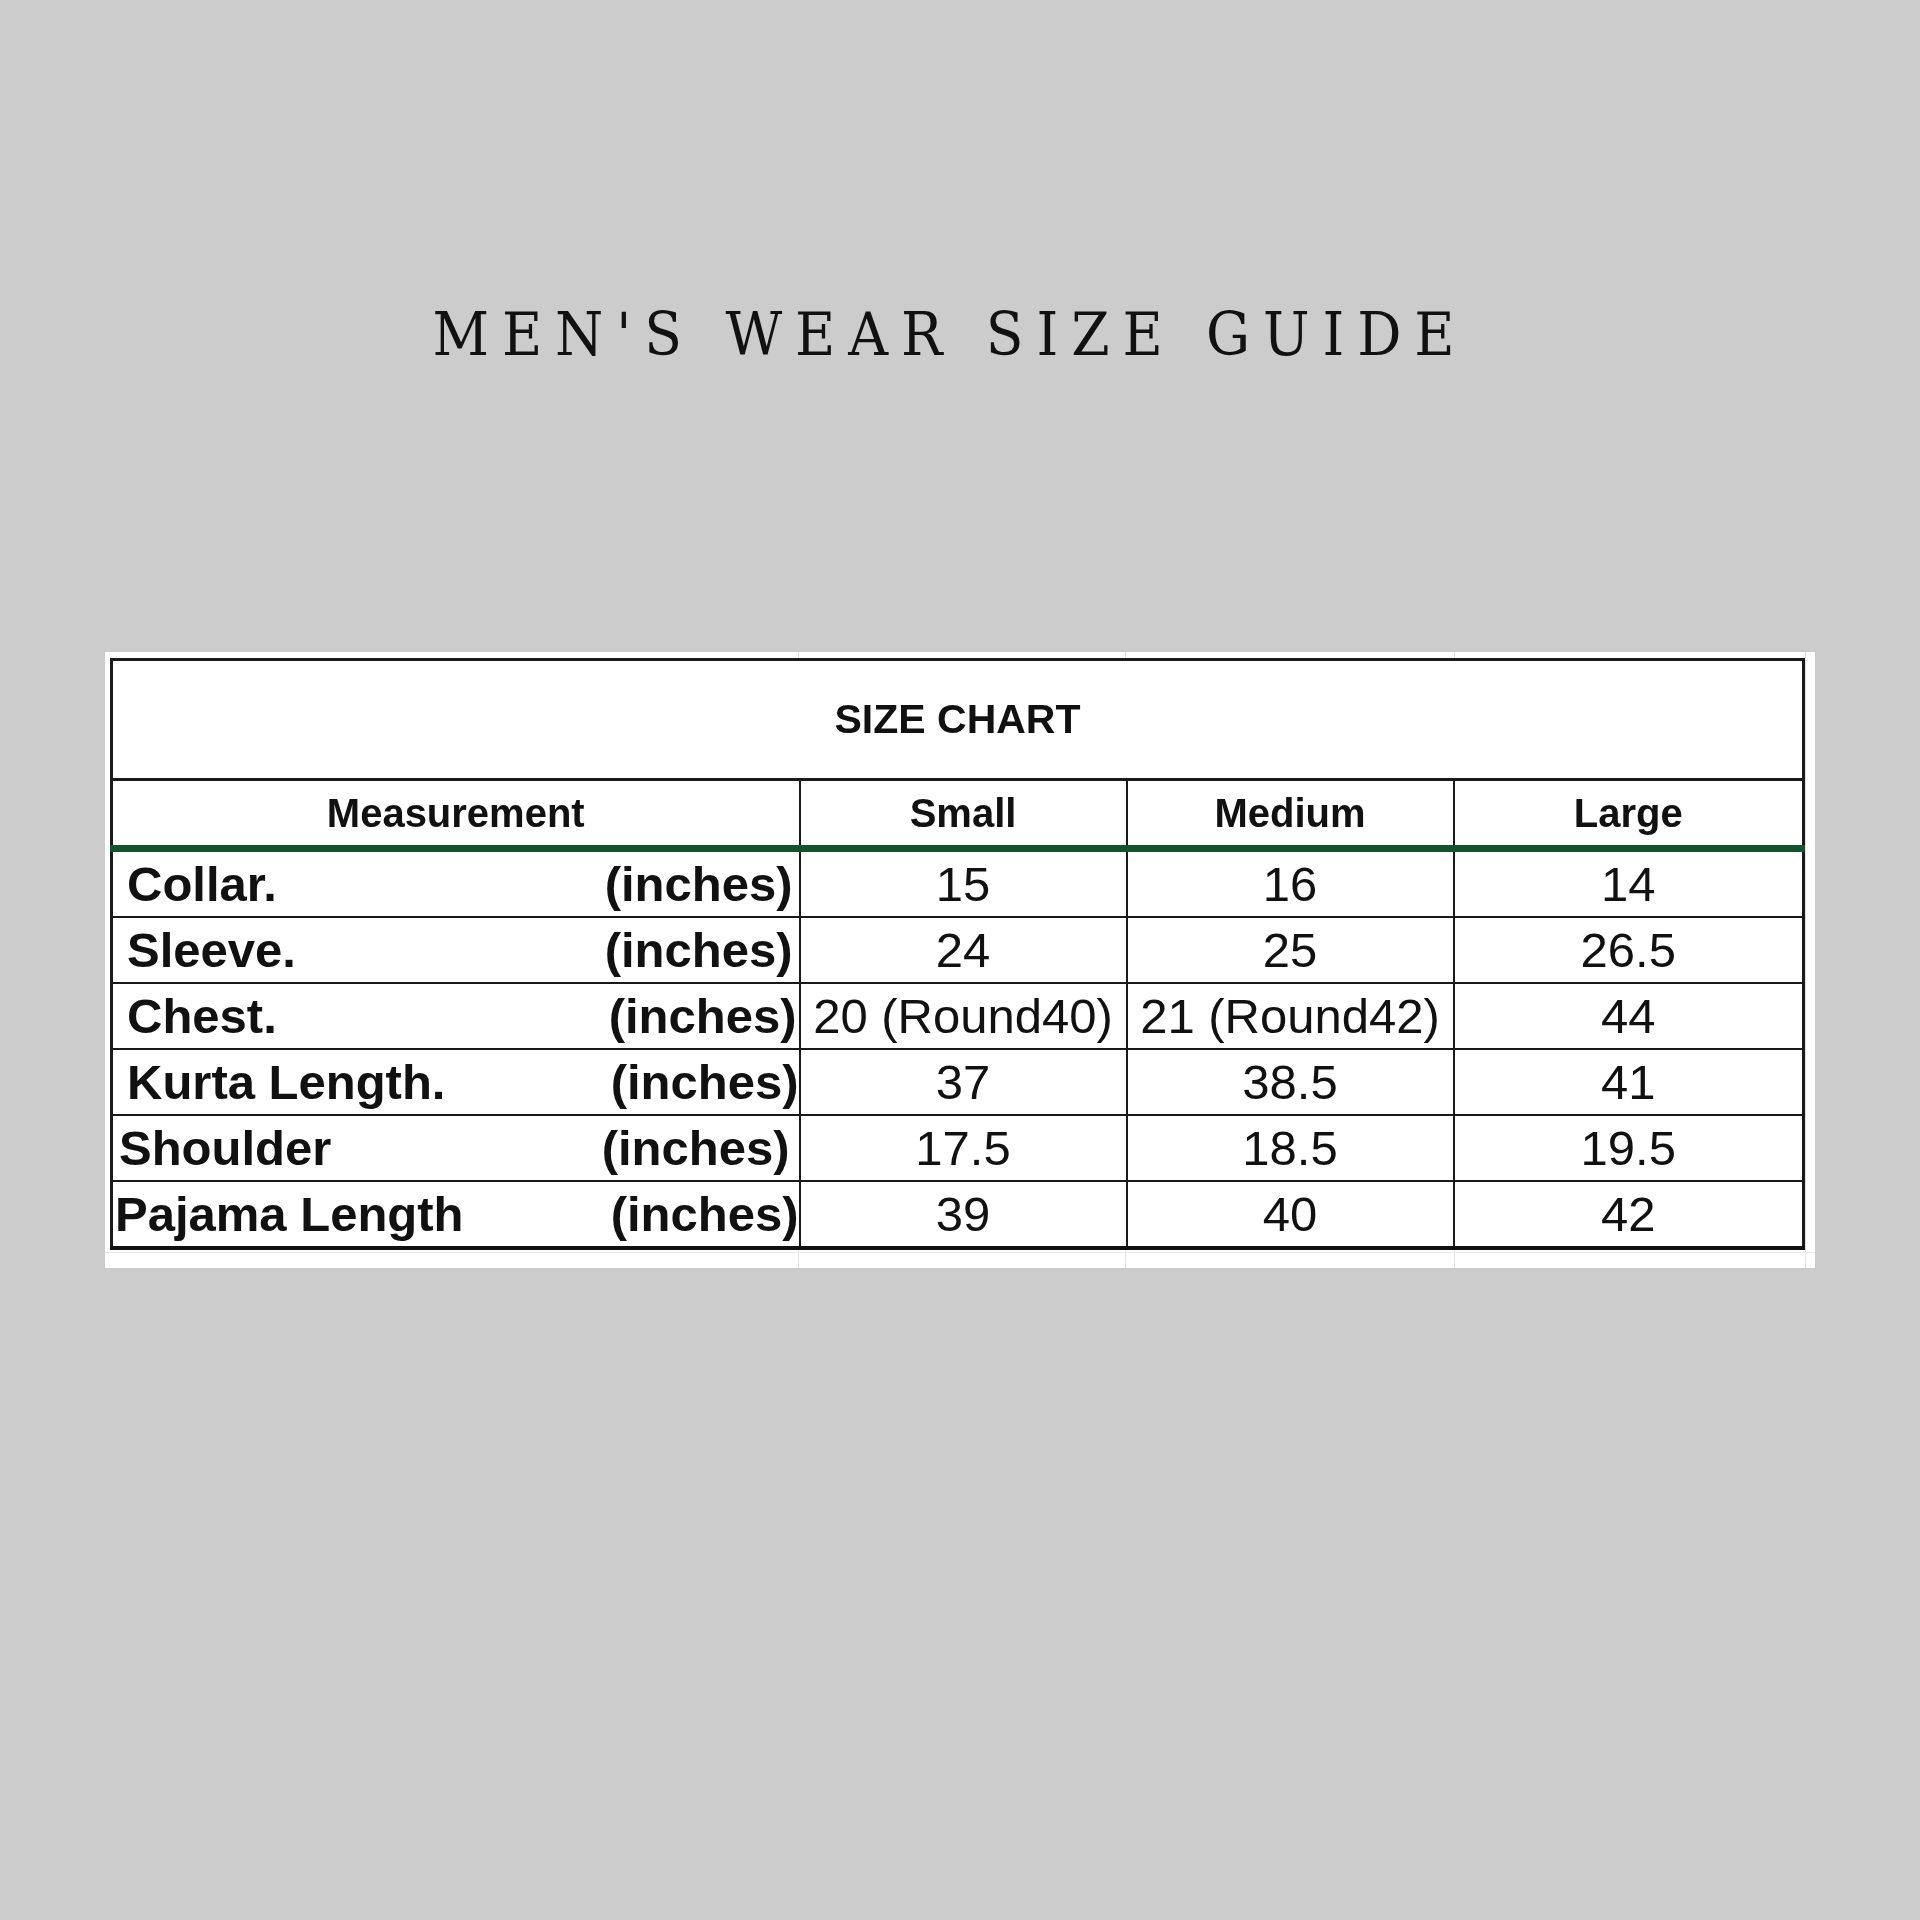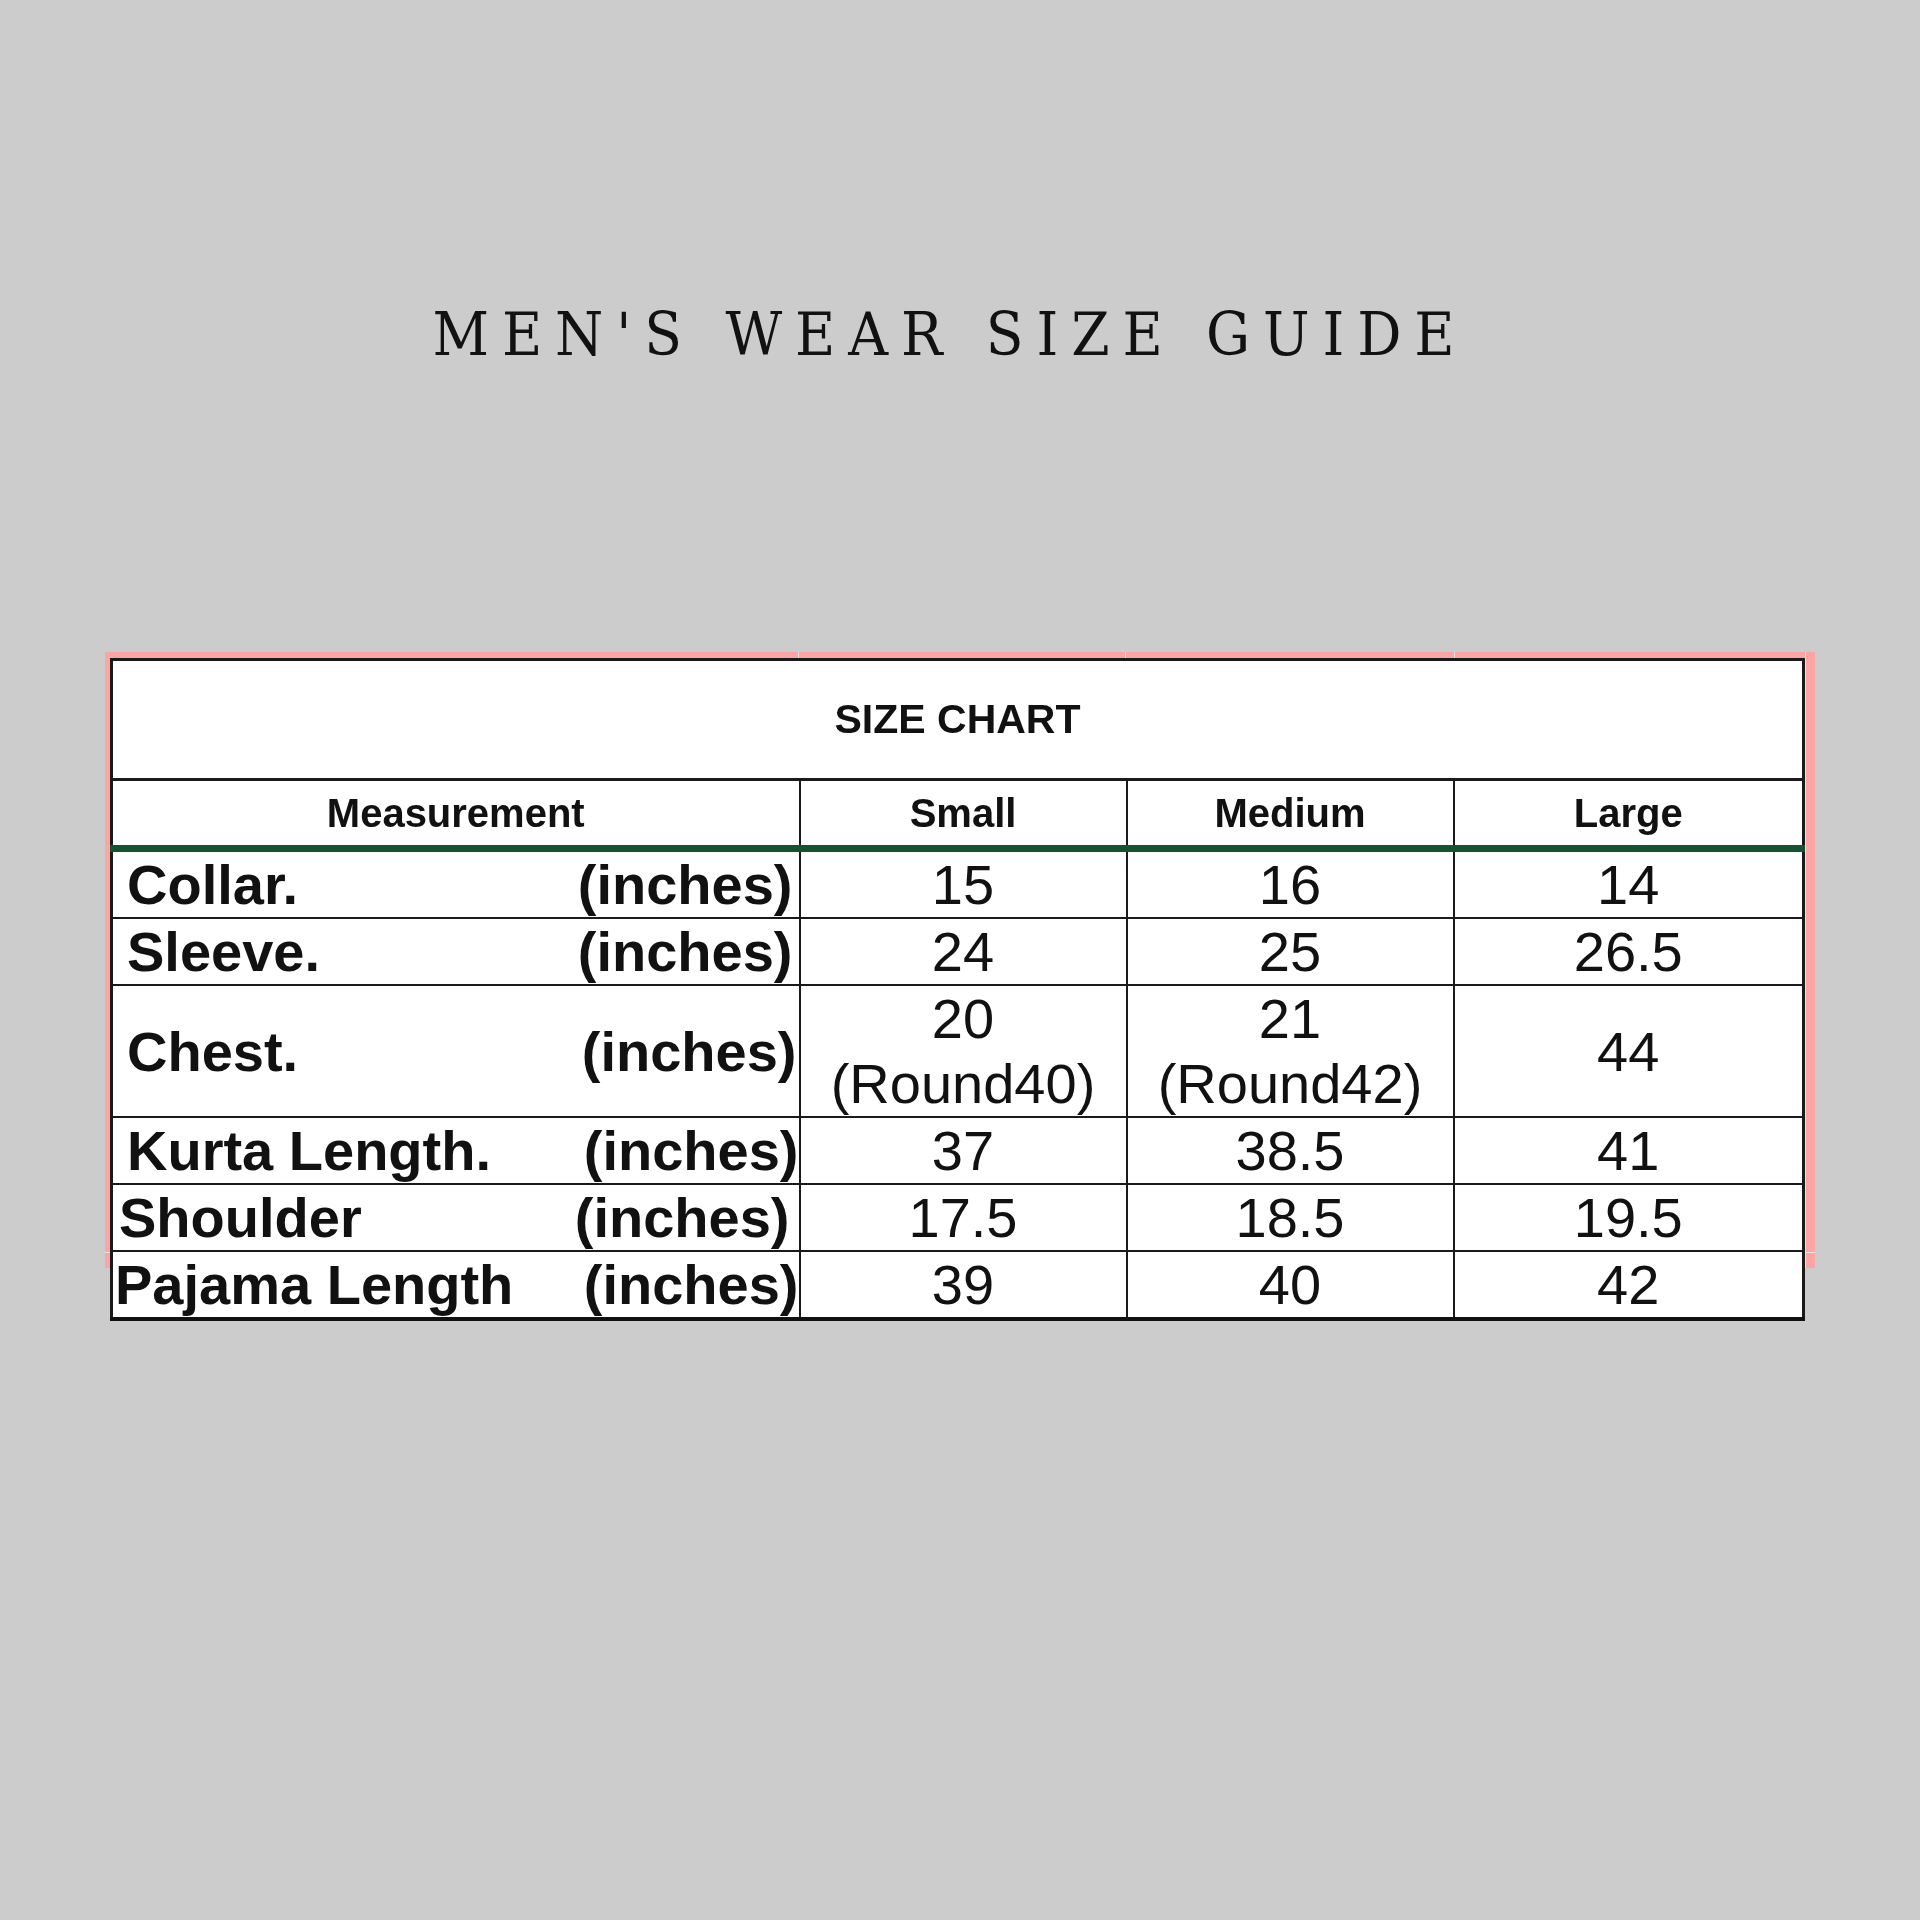--- a/index.html
+++ b/index.html
@@ -20,42 +20,42 @@
       letter-spacing: 14px;
       color: #111;
       font-weight: normal;
       line-height: 72px;
       transform: scaleX(0.92);
     }
     .sheet {
       position: absolute;
       left: 105px; top: 652px;
       width: 1710px; height: 616px;
-      background: #fca5a5;
+      background: #ffffff;
     }
     
     .grid-v {
       position: absolute; top: 0; bottom: 0; width: 1px; background: #e2e2e2;
     }
     .grid-h {
       position: absolute; left: 0; right: 0; height: 1px; background: #e8e8e8;
     }
     table.size-table {
       position: absolute;
       left: 5px; top: 6px;
       width: 1692px;
       border-collapse: collapse;
       border: 3px solid #1a1a1a;
       table-layout: fixed;
       background: #fff;
     }
     .size-table td, .size-table th {
       border: 2px solid #1a1a1a;
       padding: 0;
-      font-size: 56px;
+      font-size: 49px;
       color: #111;
       text-align: center;
       vertical-align: middle;
     }
     .size-table tr.title-row td {
       height: 117px;
       font-weight: bold;
       font-size: 41px;
       border-bottom: 3px solid #1a1a1a;
     }

